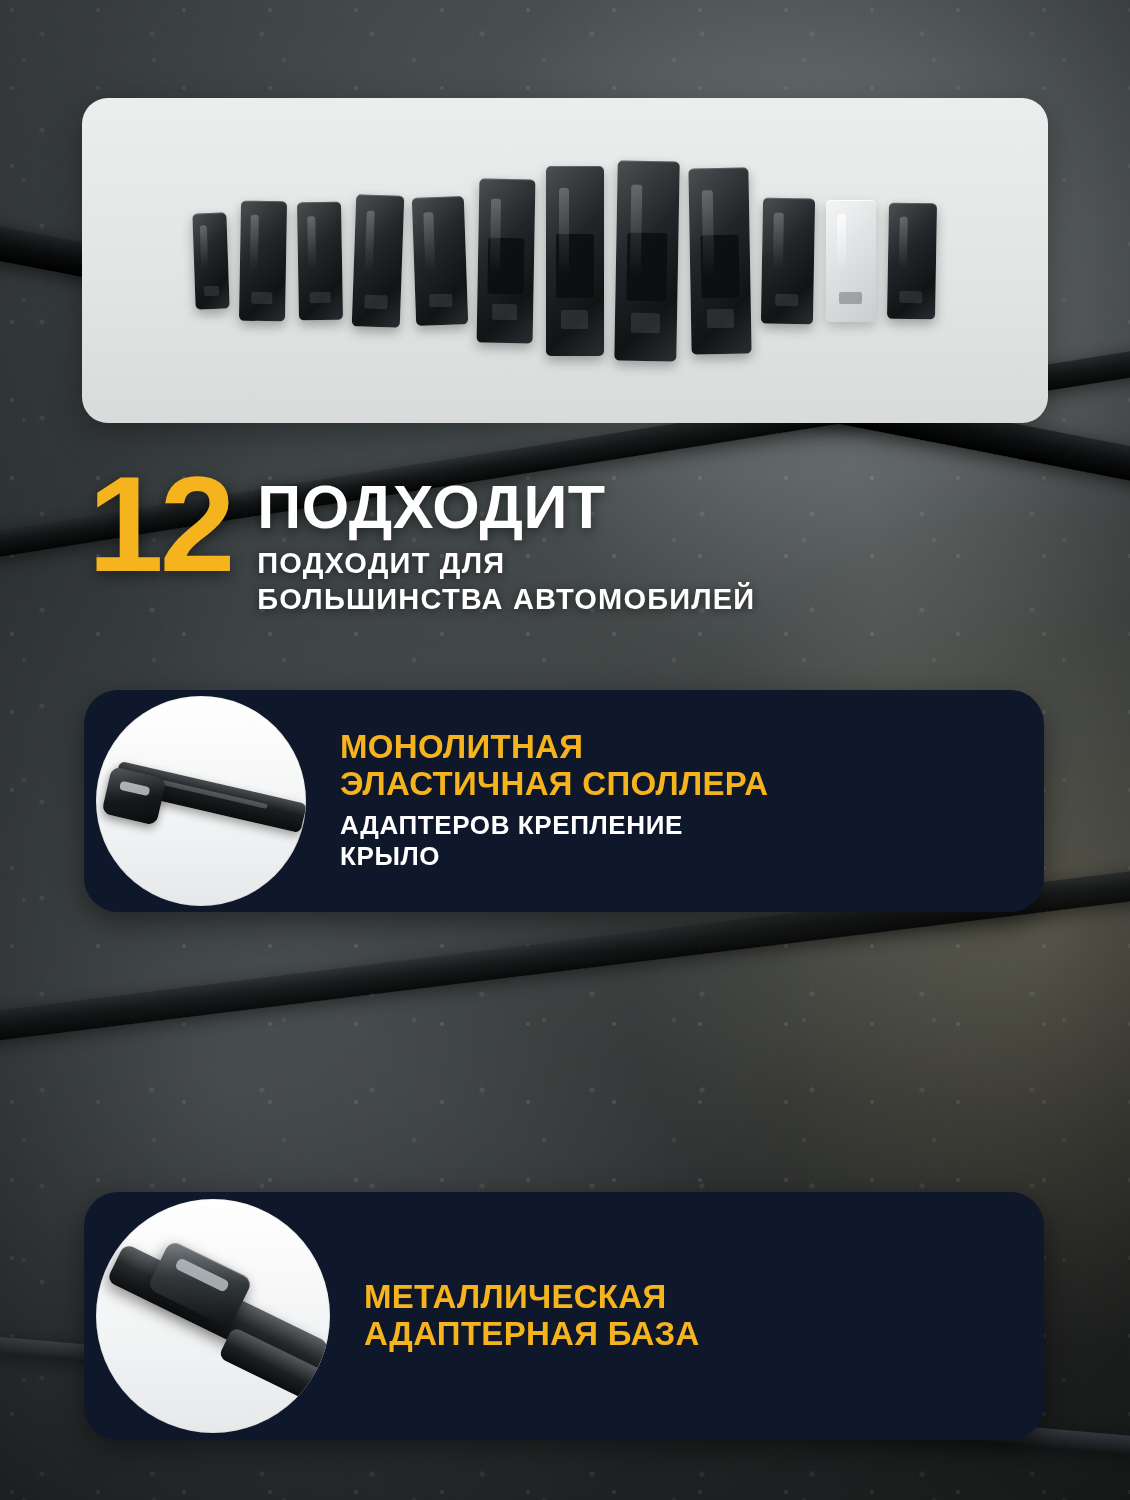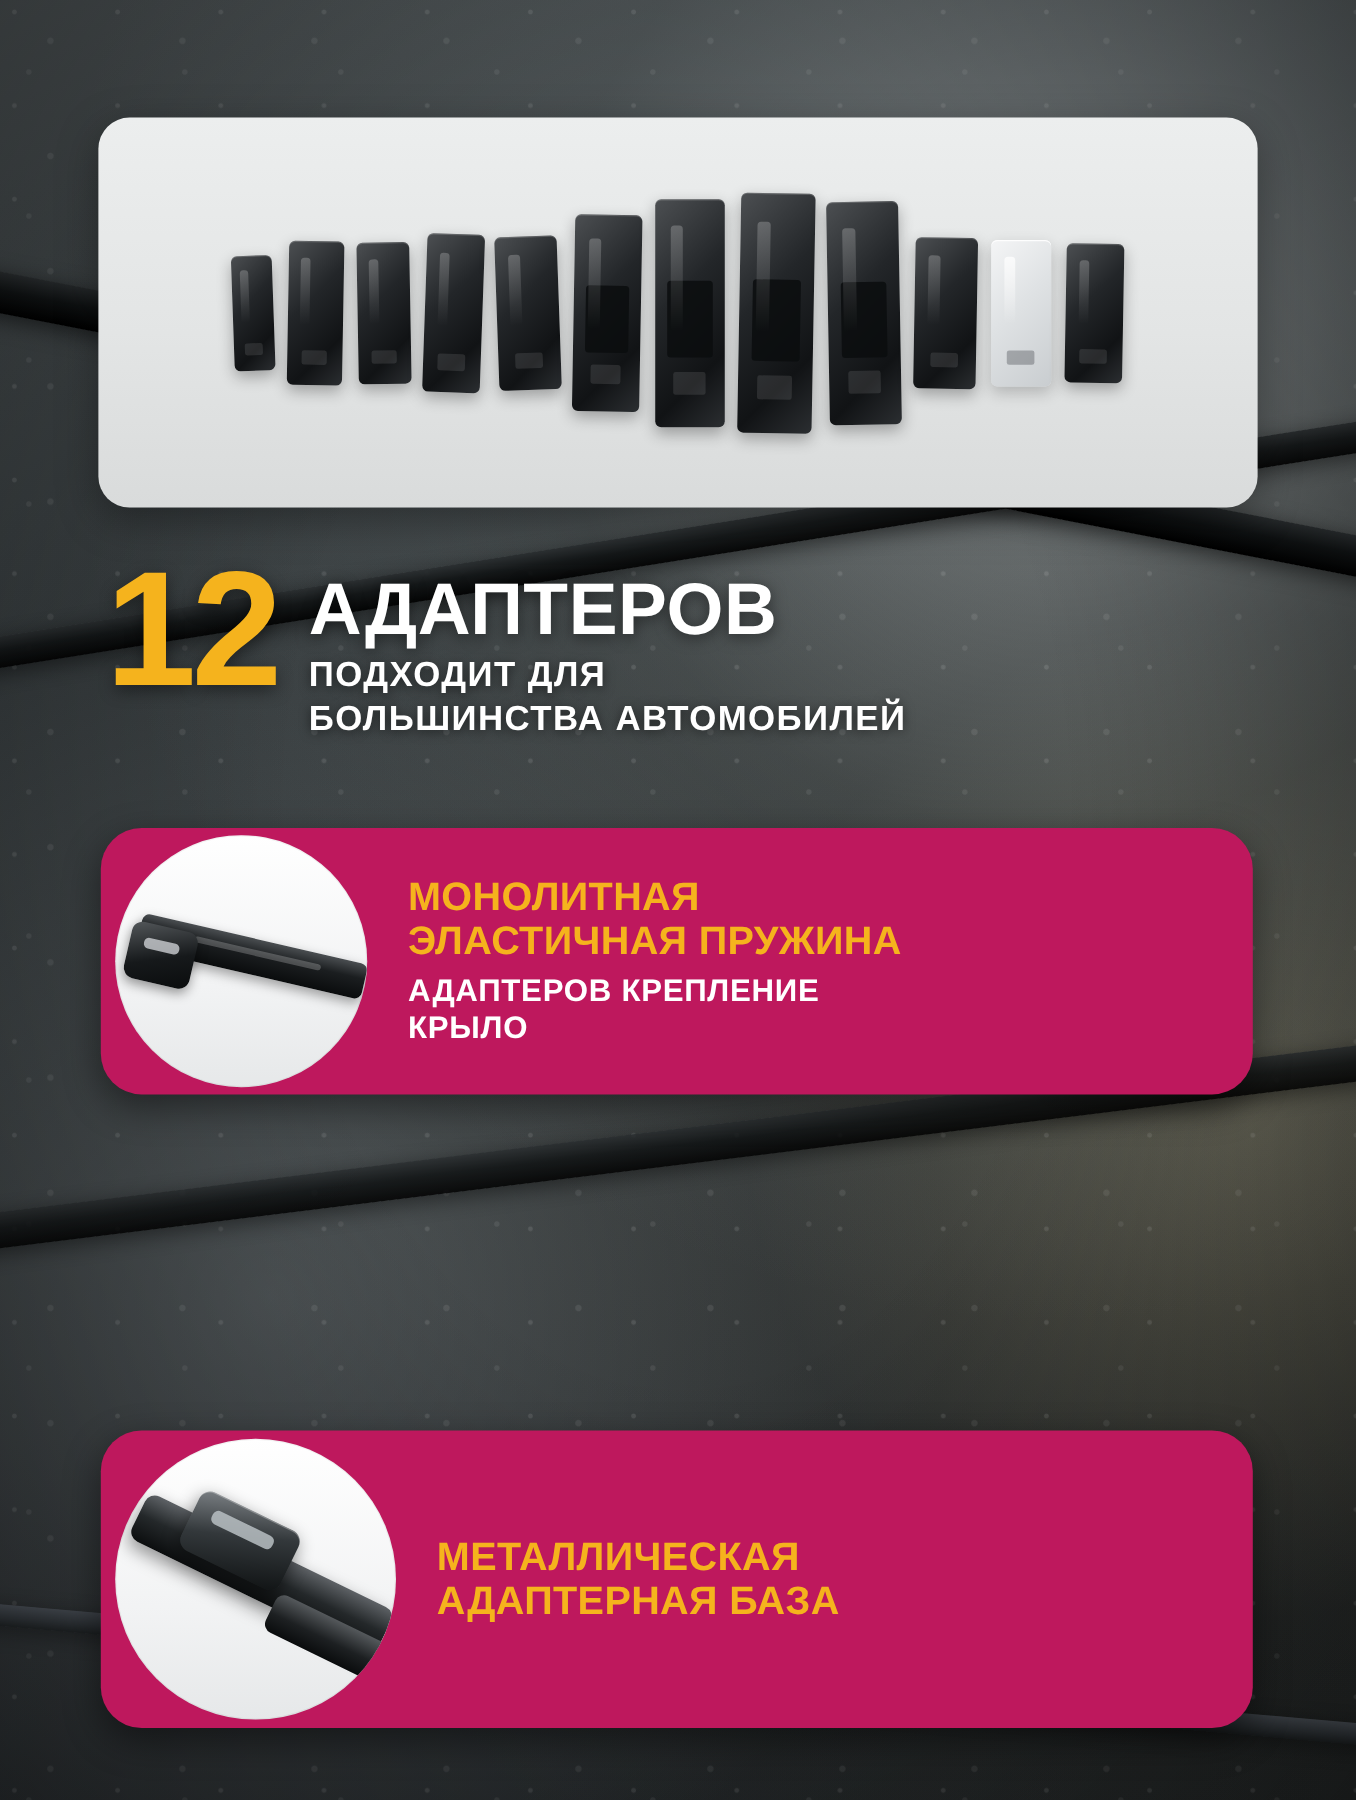--- a/index.html
+++ b/index.html
@@ -145,21 +145,21 @@
     line-height: 1.22;
     letter-spacing: 1.2px;
     text-shadow: 0 2px 9px rgba(0,0,0,0.55);
   }
 
   
   .feature {
     position: absolute;
     left: 84px;
     width: 960px;
-    background: #be185d;
+    background: #0f172a;
     border-radius: 34px;
     box-shadow: 0 10px 30px rgba(0,0,0,0.45);
     display: flex;
     align-items: center;
     overflow: hidden;
   }
   .feature-1 { top: 690px;  height: 222px; }
   .feature-2 { top: 930px;  height: 232px; }
   .feature-3 { top: 1192px; height: 248px; }
 
@@ -358,37 +358,37 @@
         </div>
         <div class="adapter" style="width: 48px; height: 116px; transform: rotate(1deg);">
           <div class="notch"></div>
         </div>
       </div>
   </div>
 
   <div class="headline">
     <div class="headline-number">12</div>
     <div class="headline-text">
-      <div class="headline-title">АДАПТЕРОВ</div>
+      <div class="headline-title">ПОДХОДИТ</div>
       <div class="headline-sub">
         <div>ПОДХОДИТ ДЛЯ</div>
         <div>БОЛЬШИНСТВА АВТОМОБИЛЕЙ</div>
       </div>
     </div>
   </div>
 
   <div class="feature feature-1">
     <div class="feature-thumb">
       <div class="blade-a"></div>
       <div class="blade-a-head"></div>
     </div>
     <div class="feature-body">
       <div class="feature-title">
         <div>МОНОЛИТНАЯ</div>
-        <div>ЭЛАСТИЧНАЯ ПРУЖИНА</div>
+        <div>ЭЛАСТИЧНАЯ СПОЛЛЕРА</div>
       </div>
       <div class="feature-desc">
         <div>АДАПТЕРОВ КРЕПЛЕНИЕ</div>
         <div>КРЫЛО</div>
       </div>
     </div>
   </div>
 
 
   <div class="feature feature-3">

